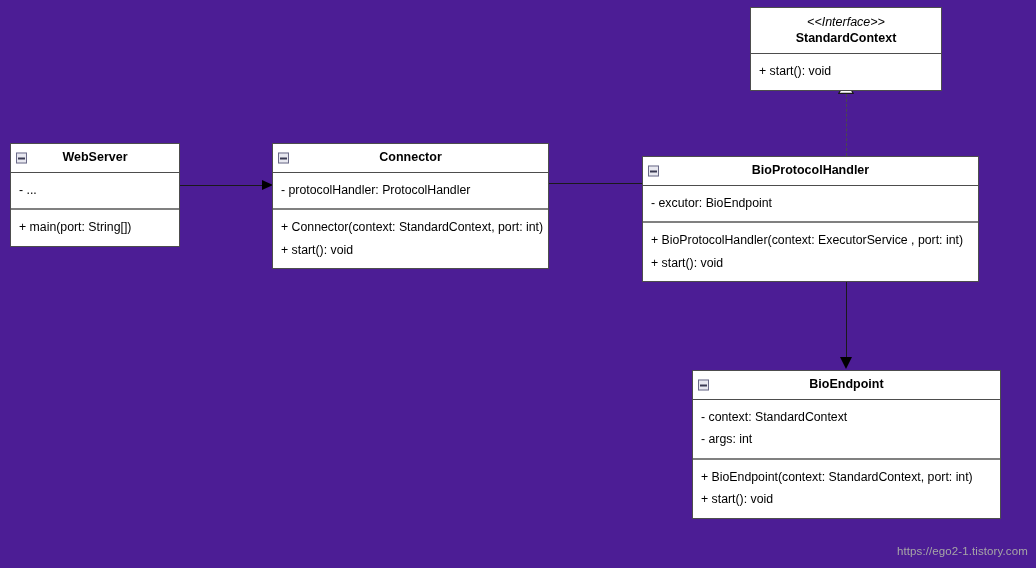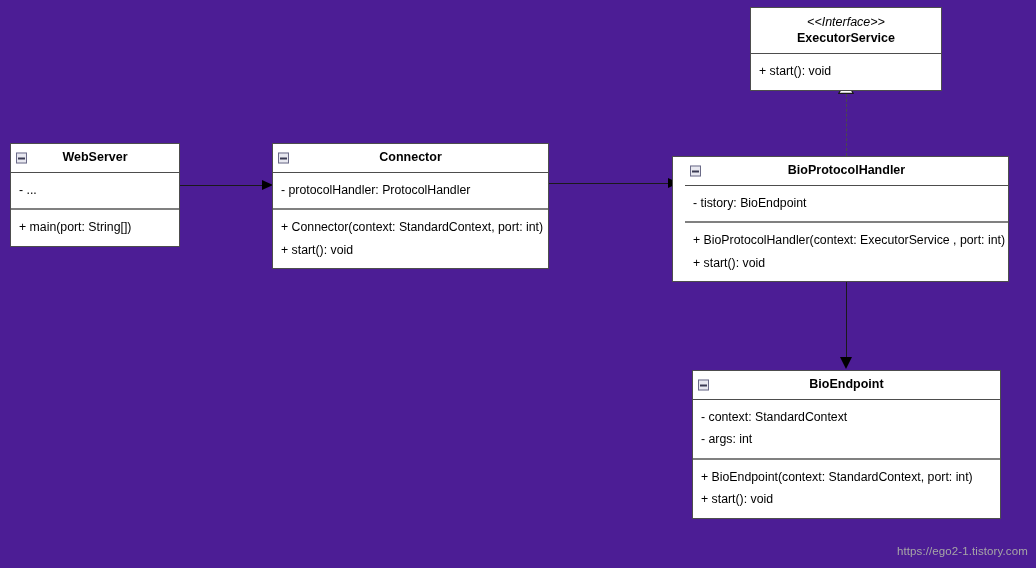--- a/index.html
+++ b/index.html
@@ -148,21 +148,21 @@
   }
 </style>
 </head>
 <body>
 
 <div id="canvas">
 
   <div class="uml-class" style="left:750px; top:7px; width:192px;">
     <div class="uml-header iface">
       <span class="stereotype">&lt;&lt;Interface&gt;&gt;</span>
-      <span class="cls-title">ExecutorService</span>
+      <span class="cls-title">StandardContext</span>
     </div>
     <div class="uml-section">
       <div class="uml-row">+ start(): void</div>
     </div>
   </div>
 
   <div class="uml-class" style="left:10px; top:143px; width:170px;">
     <div class="uml-header">
       <span class="collapse-box"></span>
       <span class="cls-title">WebServer</span>
@@ -182,27 +182,27 @@
     </div>
     <div class="uml-section">
       <div class="uml-row">- protocolHandler: ProtocolHandler</div>
     </div>
     <div class="uml-section">
       <div class="uml-row">+ Connector(context: StandardContext, port: int)</div>
       <div class="uml-row">+ start(): void</div>
     </div>
   </div>
 
-  <div class="uml-class" style="left:672px; top:156px; width:337px;padding-left:12px;">
+  <div class="uml-class" style="left:642px; top:156px; width:337px;">
     <div class="uml-header">
       <span class="collapse-box"></span>
       <span class="cls-title">BioProtocolHandler</span>
     </div>
     <div class="uml-section">
-      <div class="uml-row">- tistory: BioEndpoint</div>
+      <div class="uml-row">- excutor: BioEndpoint</div>
     </div>
     <div class="uml-section">
       <div class="uml-row">+ BioProtocolHandler(context: ExecutorService , port: int)</div>
       <div class="uml-row">+ start(): void</div>
     </div>
   </div>
 
   <div class="uml-class" style="left:692px; top:370px; width:309px;">
     <div class="uml-header">
       <span class="collapse-box"></span>

